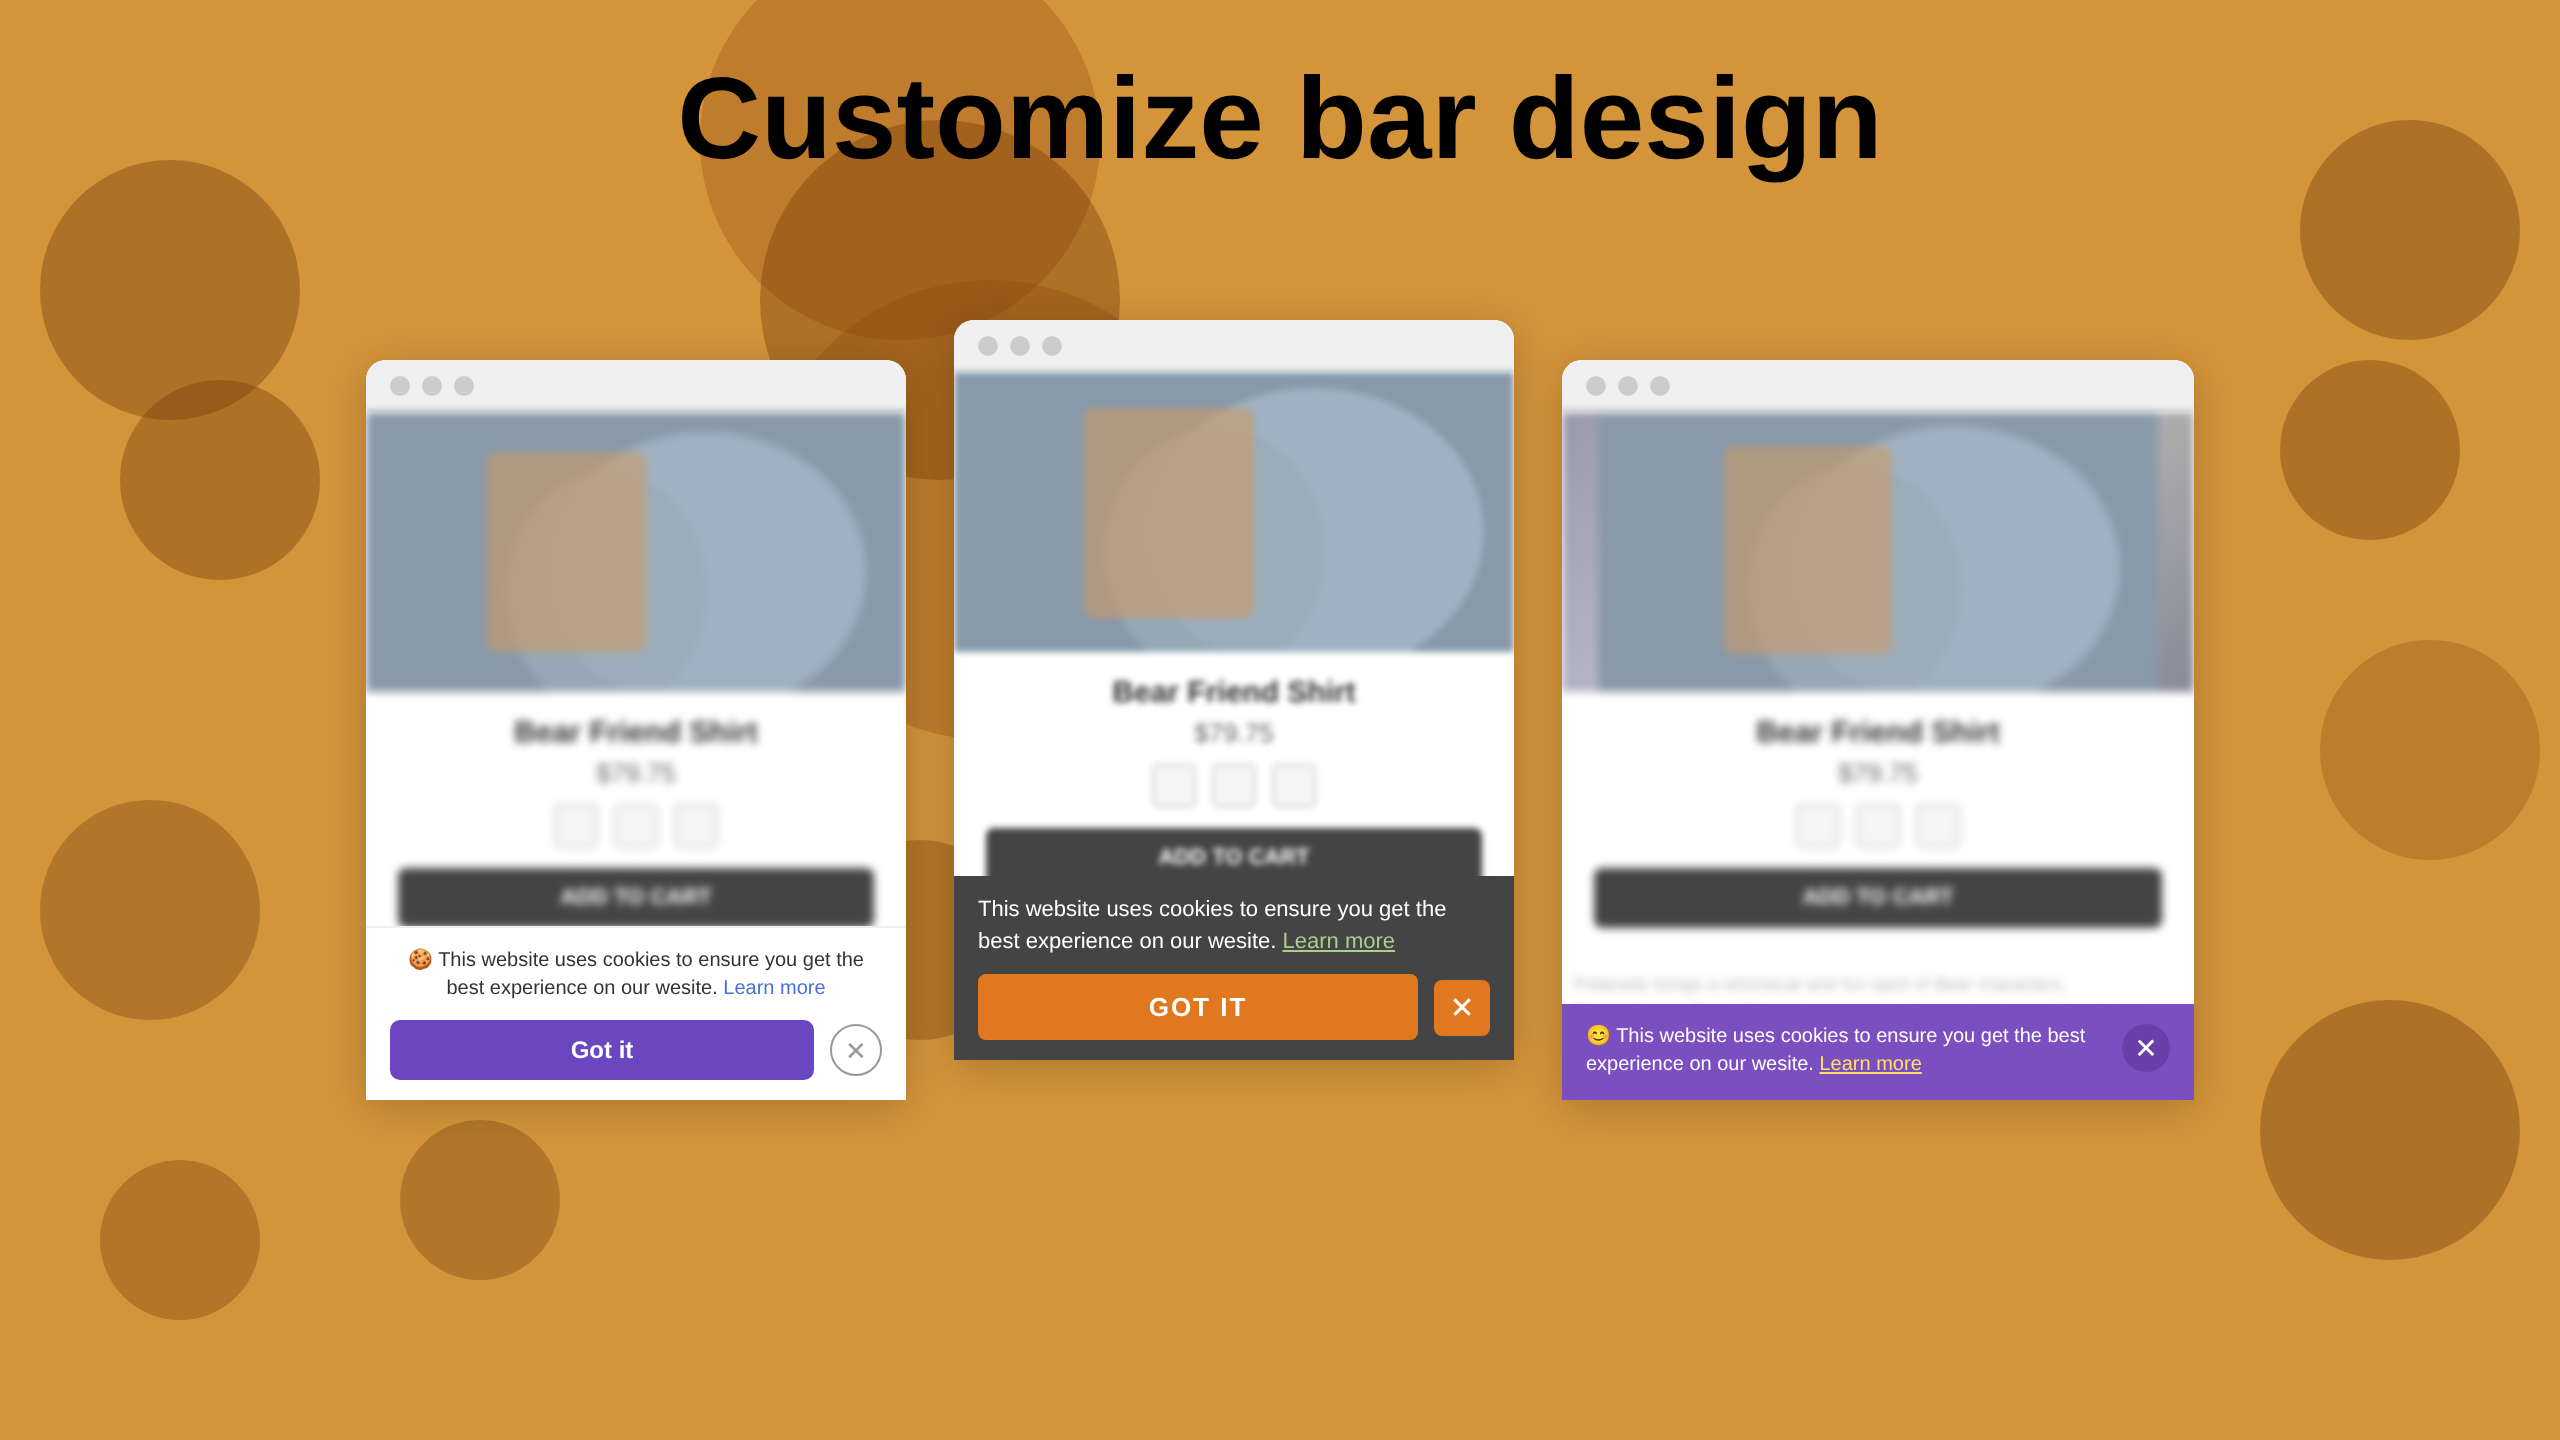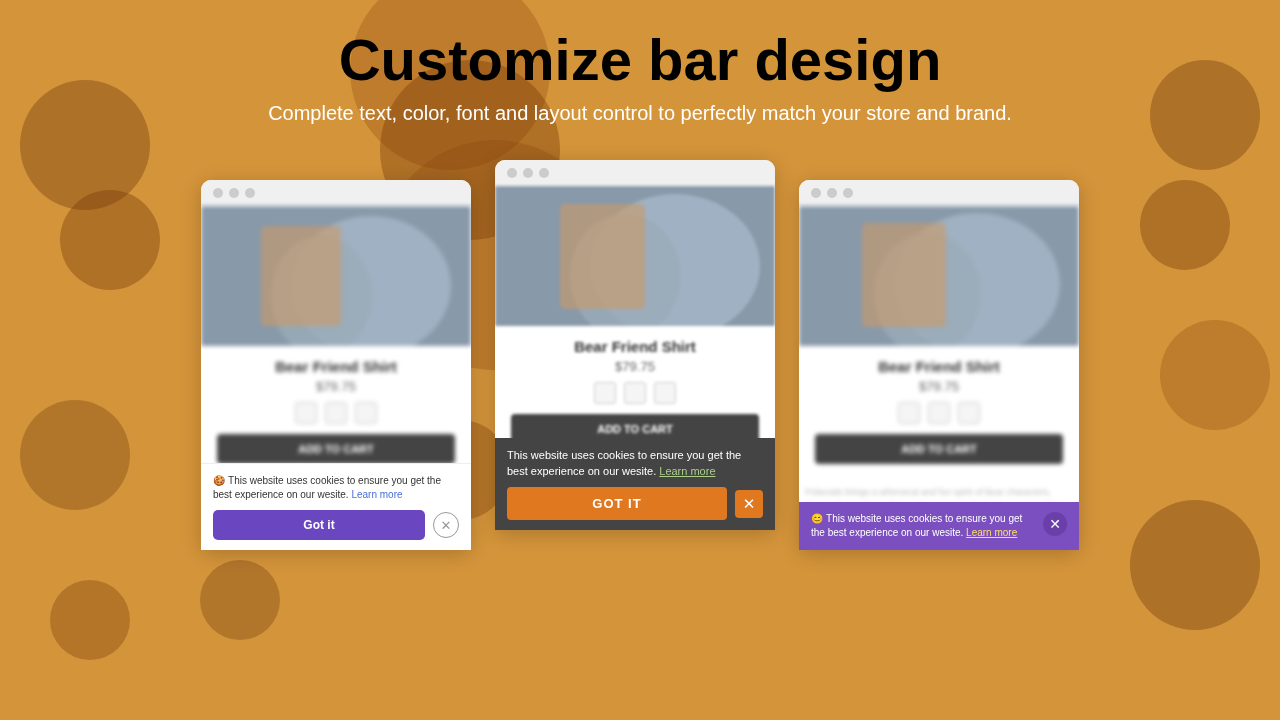--- a/index.html
+++ b/index.html
@@ -73,21 +73,21 @@
 
     .browser-left {
       width: 270px;
       margin-top: 20px;
     }
     .browser-center {
       width: 280px;
       margin-top: 0;
     }
     .browser-right {
-      width: 280px;
+      width: 316px;
       margin-top: 20px;
     }
 
     .browser-titlebar {
       background: #f0f0f0;
       padding: 8px 12px;
       display: flex;
       align-items: center;
       gap: 6px;
     }
@@ -176,20 +176,21 @@
     .cookie-left {
       background: #fff;
       border-top: 1px solid #eee;
       padding: 10px 12px;
     }
     .cookie-left-text {
       font-size: 10px;
       color: #333;
       margin-bottom: 8px;
       line-height: 1.4;
+      text-align: center;
     }
     .cookie-left-text a {
       color: #4A6FD4;
       text-decoration: none;
     }
     .cookie-left-actions {
       display: flex;
       align-items: center;
       gap: 8px;
     }
@@ -325,21 +326,20 @@
   <div class="circle" style="width:90px;height:90px;background:rgba(120,60,10,0.4);top:180px;right:50px;"></div>
   <div class="circle" style="width:110px;height:110px;background:rgba(140,70,15,0.3);top:320px;right:10px;"></div>
   <div class="circle" style="width:130px;height:130px;background:rgba(100,50,10,0.35);top:500px;right:20px;"></div>
 
   <div class="circle" style="width:100px;height:100px;background:rgba(120,60,10,0.35);top:420px;left:410px;"></div>
   <div class="circle" style="width:80px;height:80px;background:rgba(100,50,10,0.3);top:560px;left:200px;"></div>
 </div>
 
 <div class="header">
   <h1>Customize bar design</h1>
-  <p>Complete text, color, font and layout control to perfectly match your store and brand.</p>
 </div>
 
 <div class="browsers-row">
 
   <div class="browser-wrap browser-left">
     <div class="browser">
       <div class="browser-titlebar">
         <div class="dot"></div>
         <div class="dot"></div>
         <div class="dot"></div>

